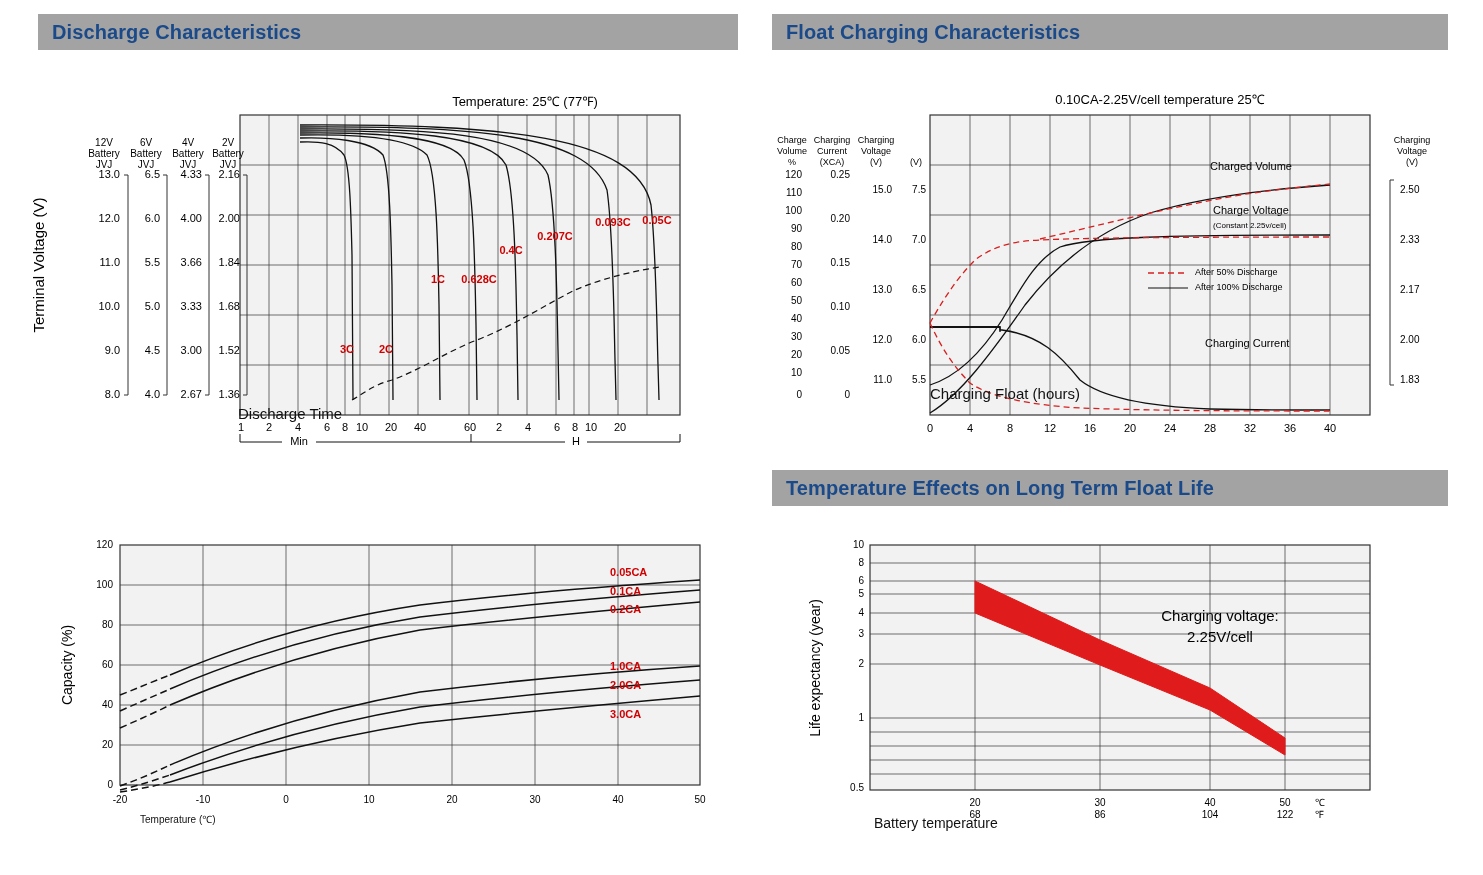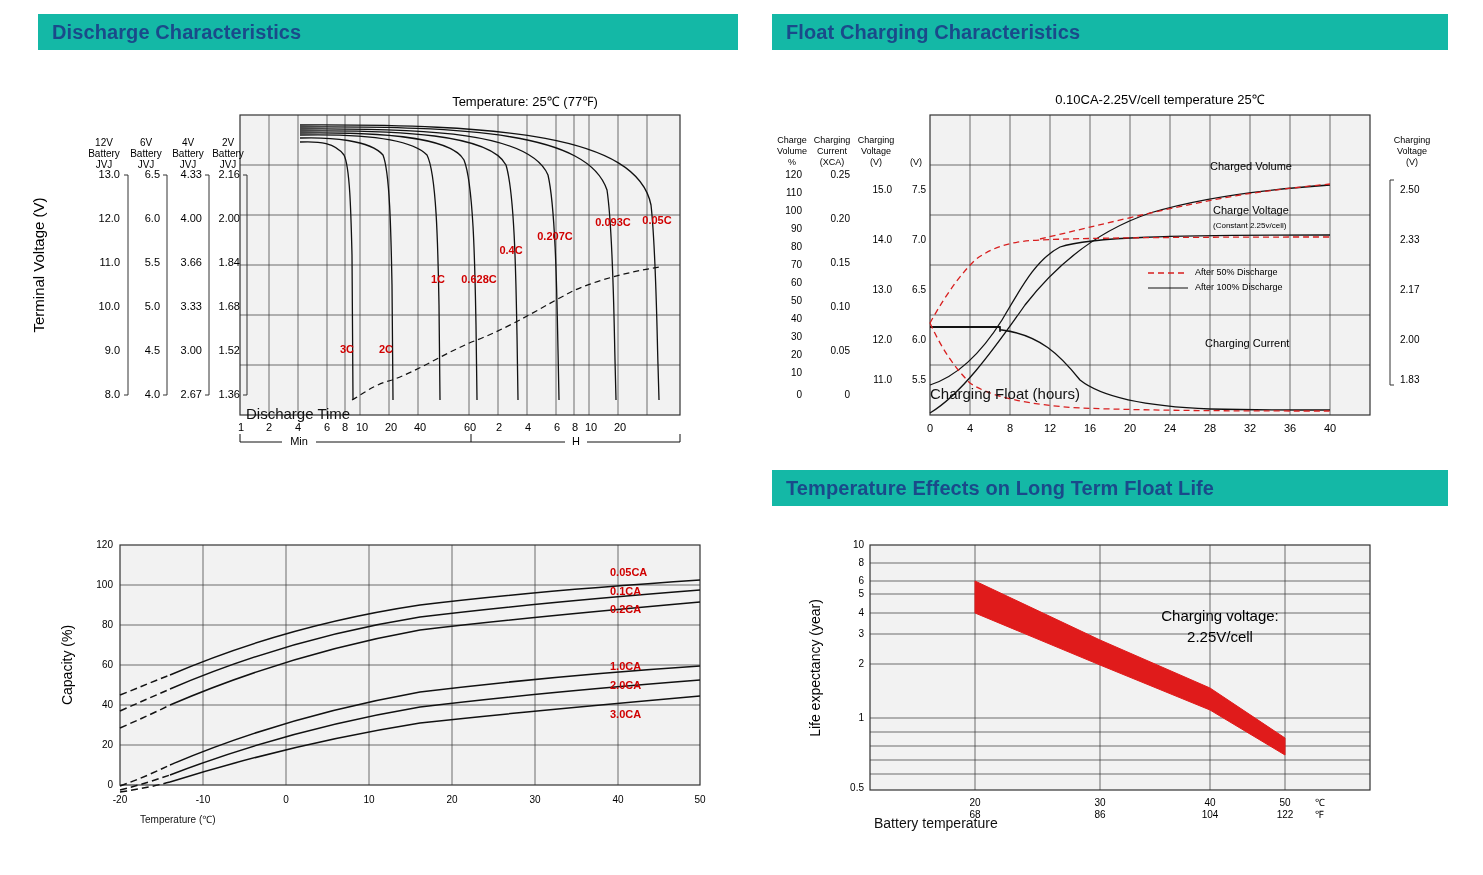--- a/index.html
+++ b/index.html
@@ -6,21 +6,21 @@
   body{
     width:1483px;height:875px;
     background:#ffffff;
     font-family:"Liberation Sans", sans-serif;
     color:#111;
     overflow:hidden;
   }
   .page{position:relative;width:1483px;height:875px;}
   .panel{position:absolute;}
   .panel-title{
-    background:#14b8a6;
+    background:#a3a3a3;
     color:#1a4a8a;
     font-weight:bold;
     font-size:20px;
     padding:7px 12px 7px 14px;
     letter-spacing:0.1px;
     height:22px;
     line-height:22px;
     box-sizing:content-box;
   }
   svg{display:block;}
@@ -177,21 +177,21 @@
       <line x1="471" y1="387" x2="471" y2="379"></line>
       <line x1="471" y1="387" x2="680" y2="387"></line>
       <line x1="680" y1="387" x2="680" y2="379"></line>
       <path d="M278 383 l0 8" stroke="none"></path>
     </g>
     <rect x="282" y="381" width="34" height="12" fill="#fff" stroke="none"></rect>
     <rect x="565" y="381" width="22" height="12" fill="#fff" stroke="none"></rect>
     <text x="299" y="387" font-size="11" text-anchor="middle">Min</text>
     <text x="576" y="387" font-size="11" text-anchor="middle">H</text>
   </svg>
-  <div class="panel" style="left:246px;top:405px;font-size:15px;">Discharge Time</div>
+  <div class="panel" style="left:238px;top:405px;font-size:15px;">Discharge Time</div>
 
   <div class="panel" style="left:772px;top:14px;width:676px;border-radius:16px;">
     <div class="panel-title">Float Charging Characteristics</div>
   </div>
 
   <svg class="panel" style="left:740px;top:55px;" width="743" height="390">
     <rect x="190" y="60" width="440" height="300" fill="#f2f2f2" stroke="#333" stroke-width="1.2"></rect>
     <g stroke="#333" stroke-width="0.7">
       <line x1="190" y1="110" x2="630" y2="110"></line>
       <line x1="190" y1="160" x2="630" y2="160"></line>

